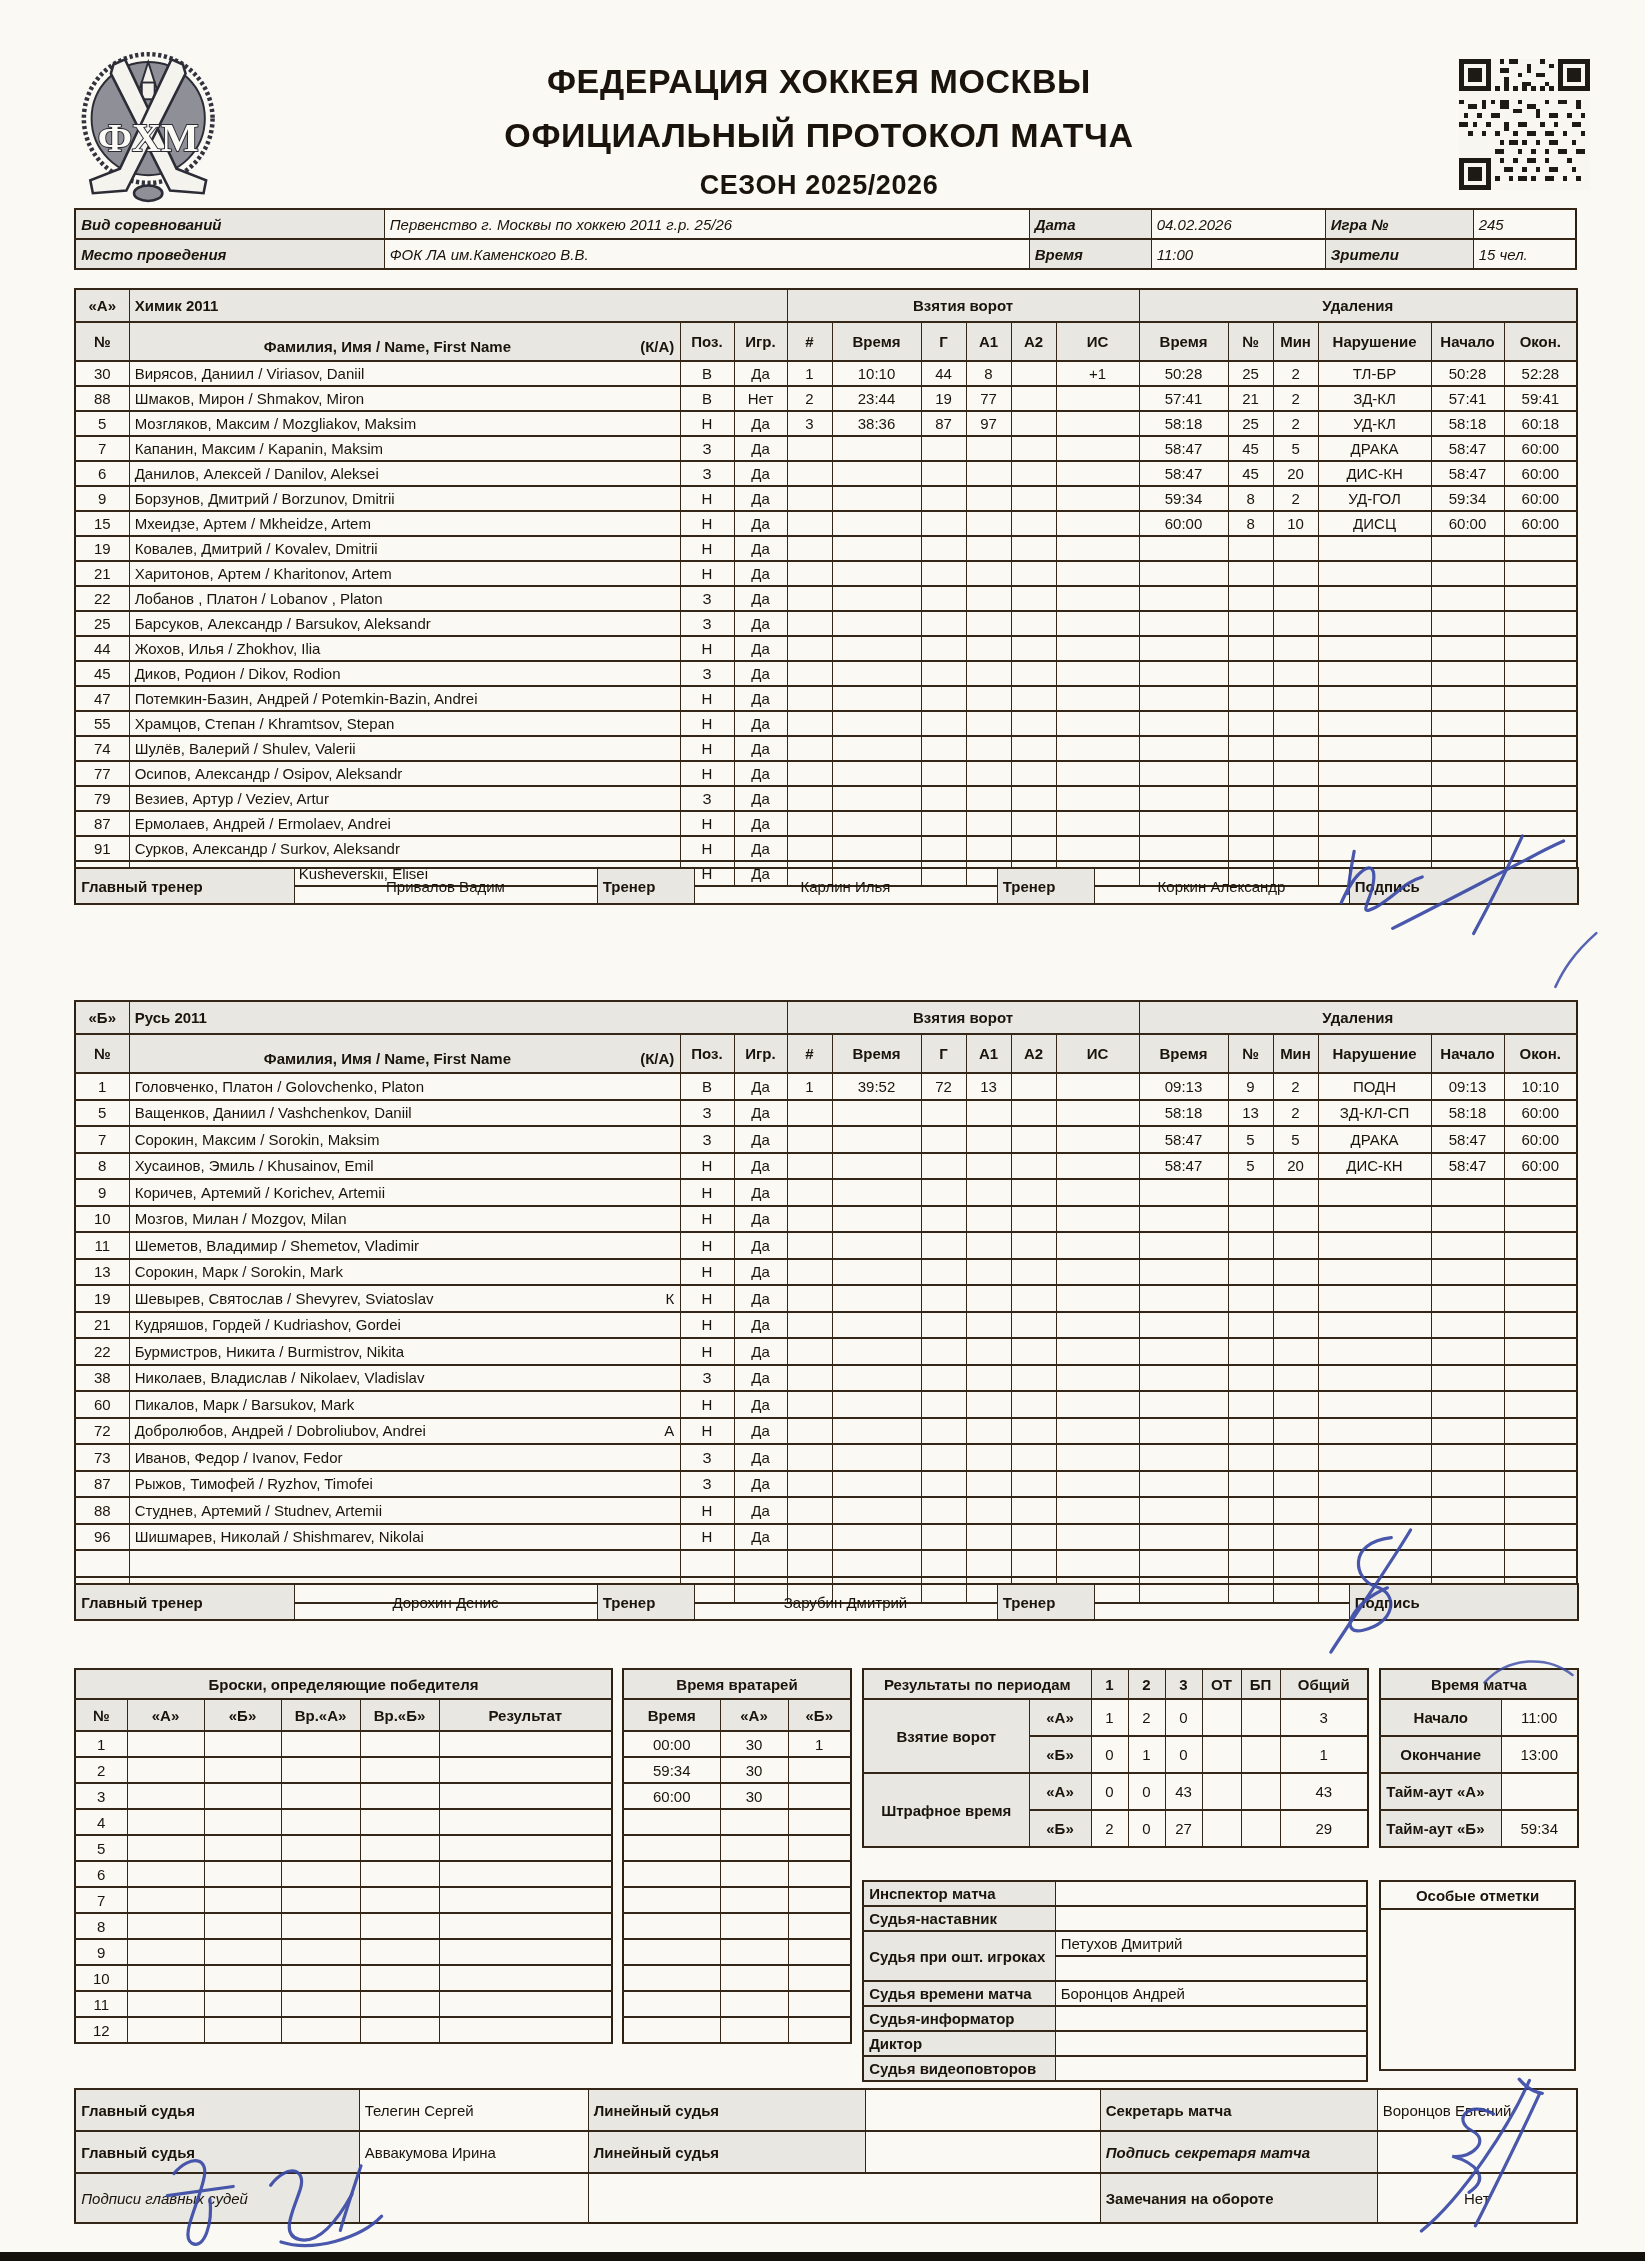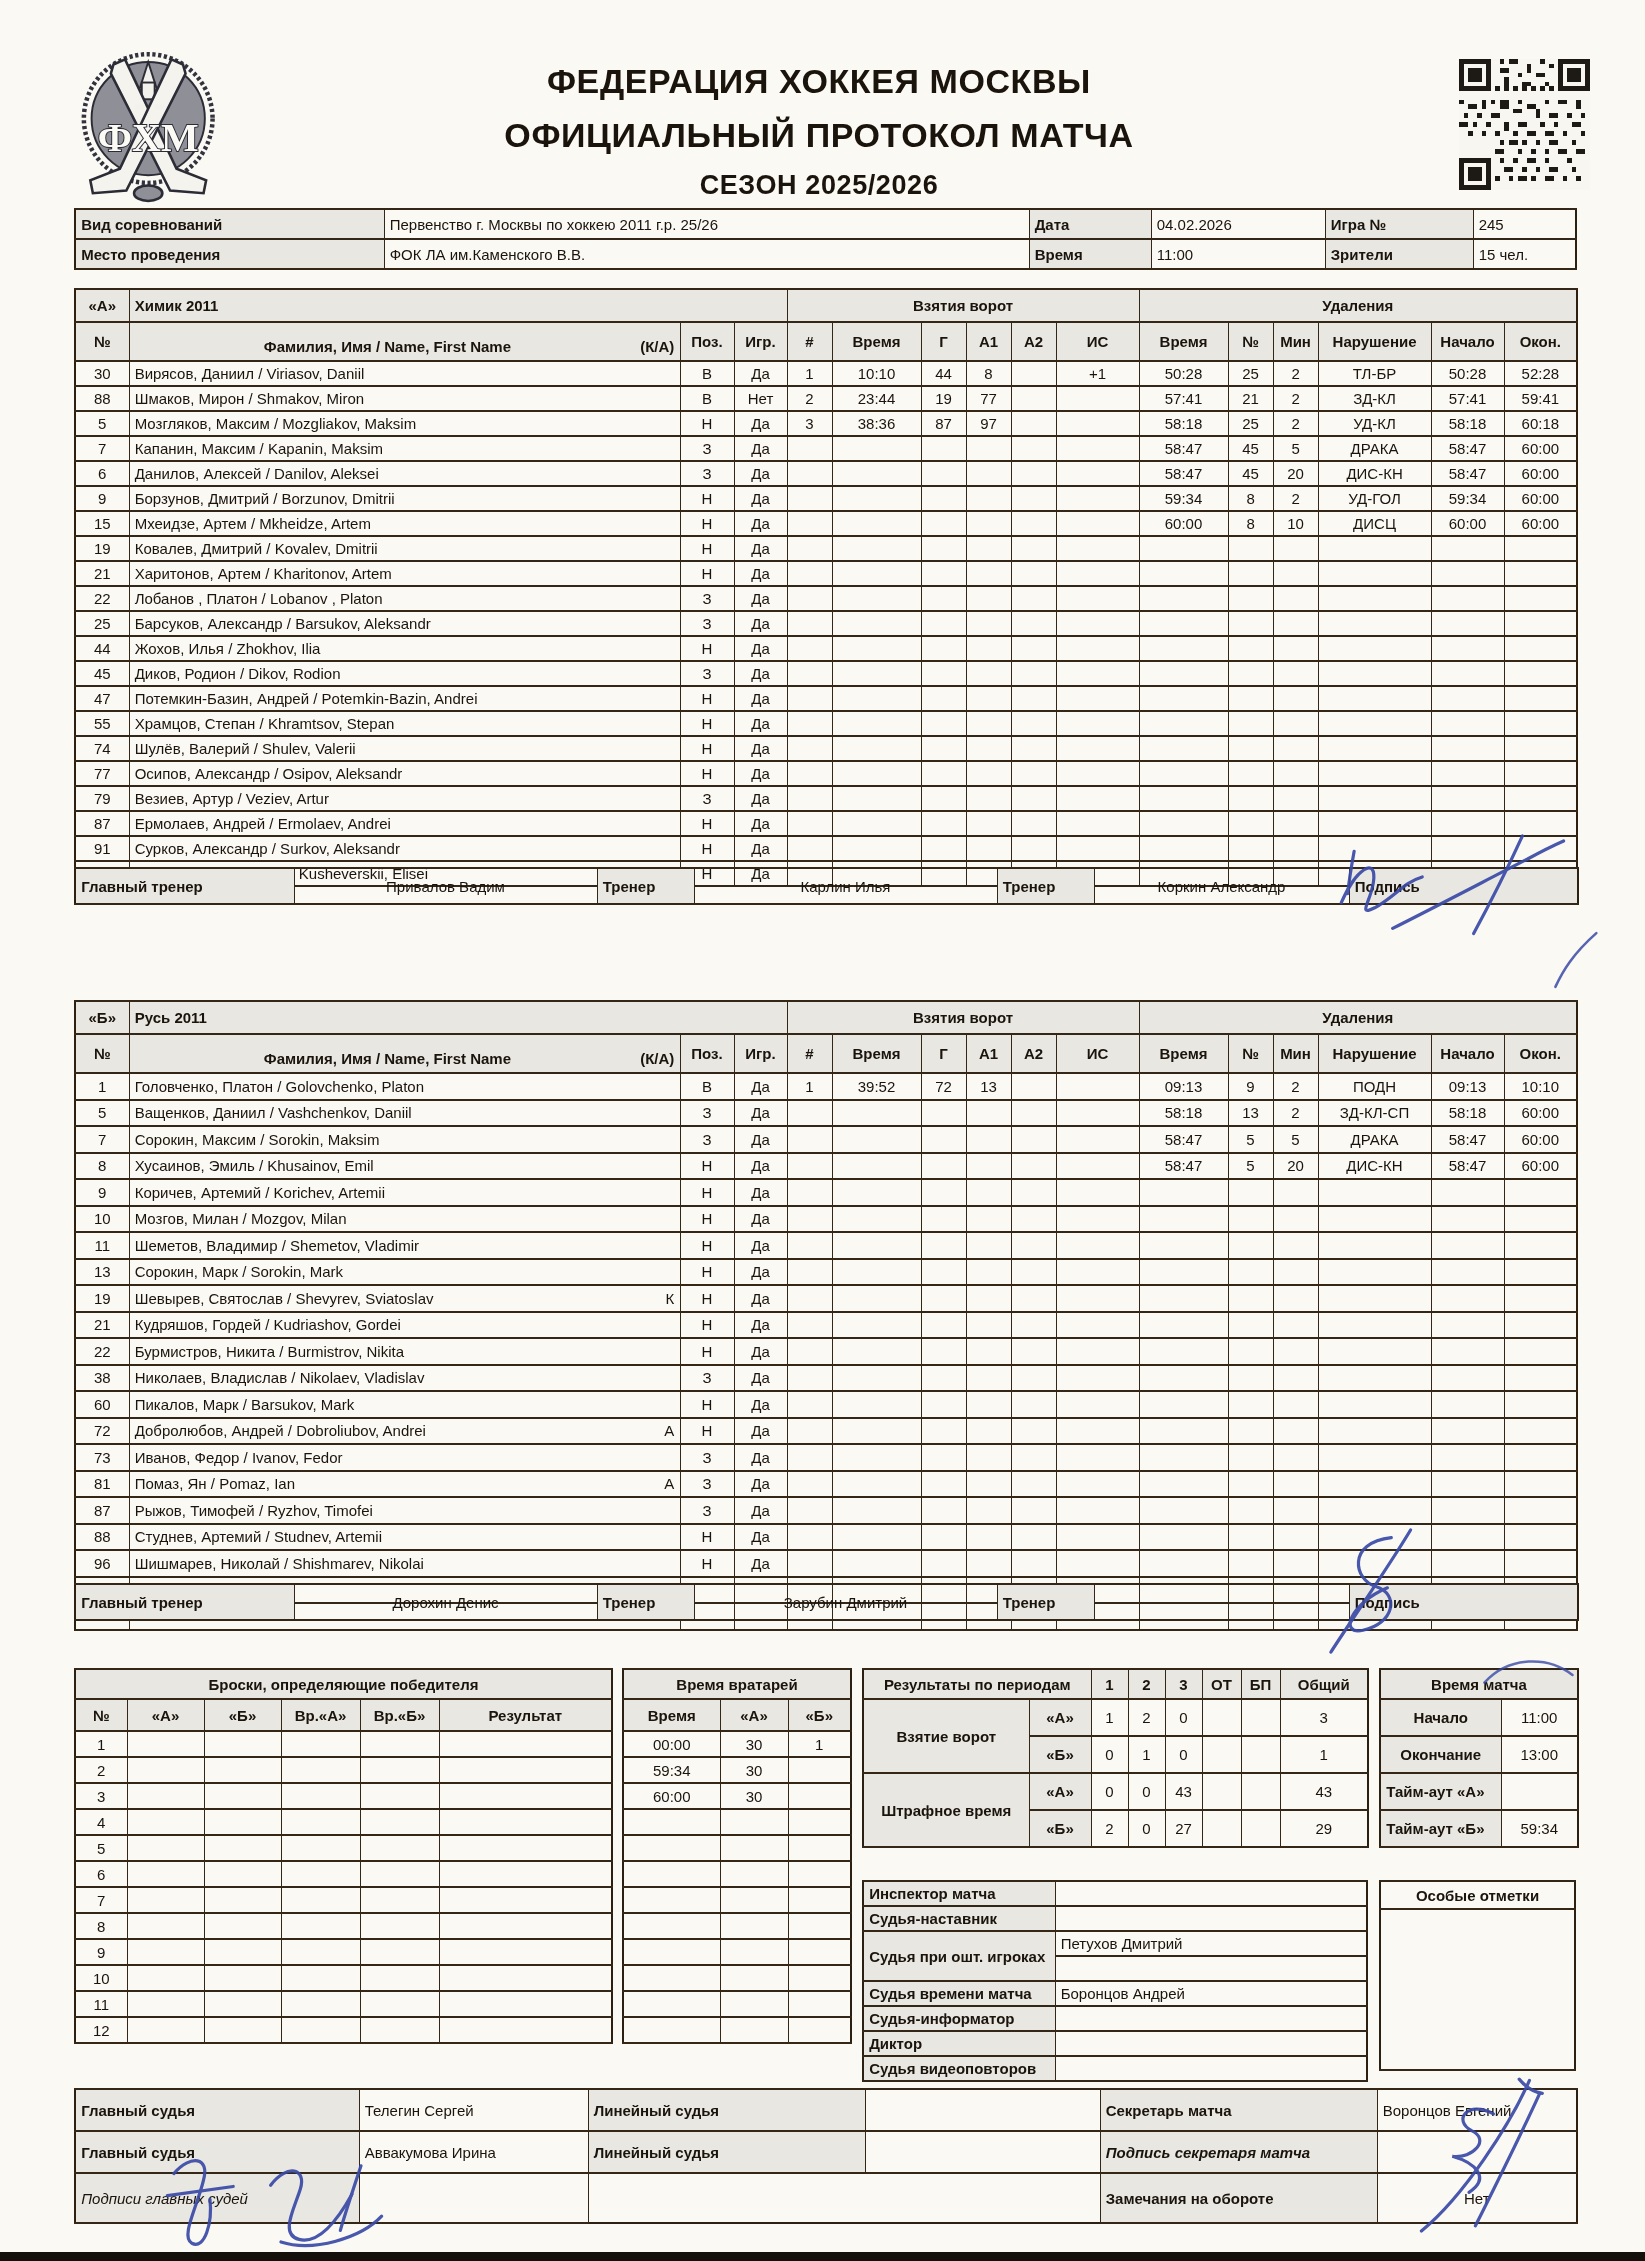--- a/index.html
+++ b/index.html
@@ -20,21 +20,21 @@
   .roster tbody td{height:23px;}
   .tb tbody td{height:24.5px;}
   .namecell{display:flex;align-items:center;}
   .namecell .nm{flex:1;text-align:left;}
   .namecell .ka{width:22px;text-align:right;}
   td.nameflex{padding:0;}
   td.nameflex > div{display:flex;align-items:center;padding:0 5.2px;height:100%;margin-top:9px;}
   .nh{flex:1;text-align:center;}
   .kah{text-align:right;}
   .coach td{height:34px;}
-  .info td{height:28px;}
+  .info td{height:28px;font-style:italic;}
   .sig-svg{pointer-events:none;}
   .smalltable td{height:24px;}
   .ttl td{height:28px;}
   .hdr td{height:30px;}
   .per td{height:35px;}
   .per .ttl-row td{height:28px;}
   .off td{height:23px;}
   .ref1 td{height:40px;}
   .ref3 td{height:48px;}
   .noborder{border:none !important;background:transparent;}
@@ -1150,43 +1150,20 @@
           <td class="c"></td>
           <td class="c"></td>
           <td class="c"></td>
           <td class="c"></td>
           <td class="c"></td>
           <td class="c"></td>
           <td class="c"></td>
           <td class="c"></td>
         </tr>
           <tr>
-          <td class="c">81</td>
-          <td>
-              <span class="namecell">
-            <span class="nm">Помаз, Ян / Pomaz, Ian</span>
-            <span class="ka">А</span>
-              </span>
-            </td>
-          <td class="c">З</td>
-          <td class="c">Да</td>
-          <td class="c"></td>
-          <td class="c"></td>
-          <td class="c"></td>
-          <td class="c"></td>
-          <td class="c"></td>
-          <td class="c"></td>
-          <td class="c"></td>
-          <td class="c"></td>
-          <td class="c"></td>
-          <td class="c"></td>
-          <td class="c"></td>
-          <td class="c"></td>
-        </tr>
-          <tr>
           <td class="c">87</td>
           <td>
               <span class="namecell">
             <span class="nm">Рыжов, Тимофей / Ryzhov, Timofei</span>
             <span class="ka"></span>
               </span>
             </td>
           <td class="c">З</td>
           <td class="c">Да</td>
           <td class="c"></td>

